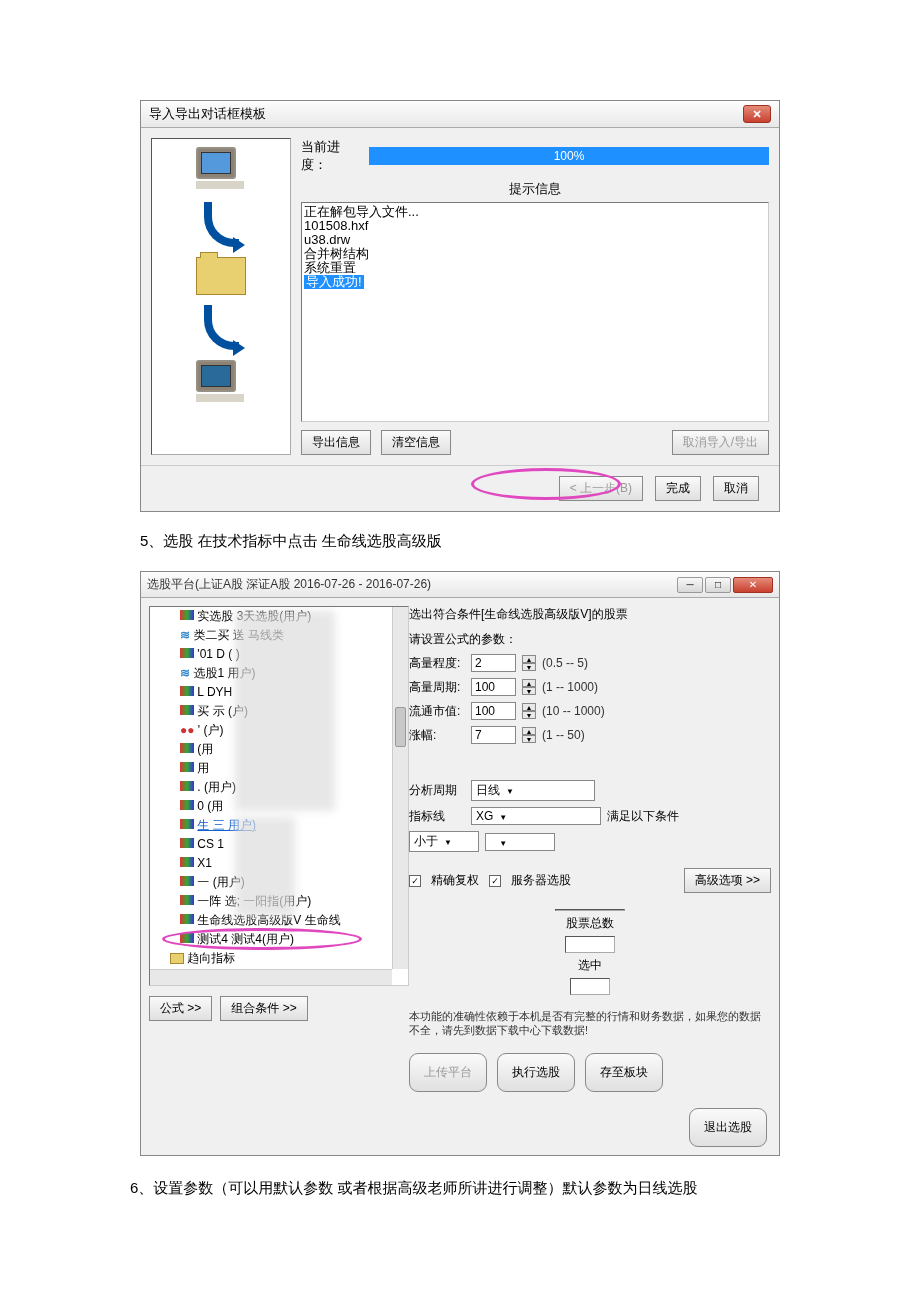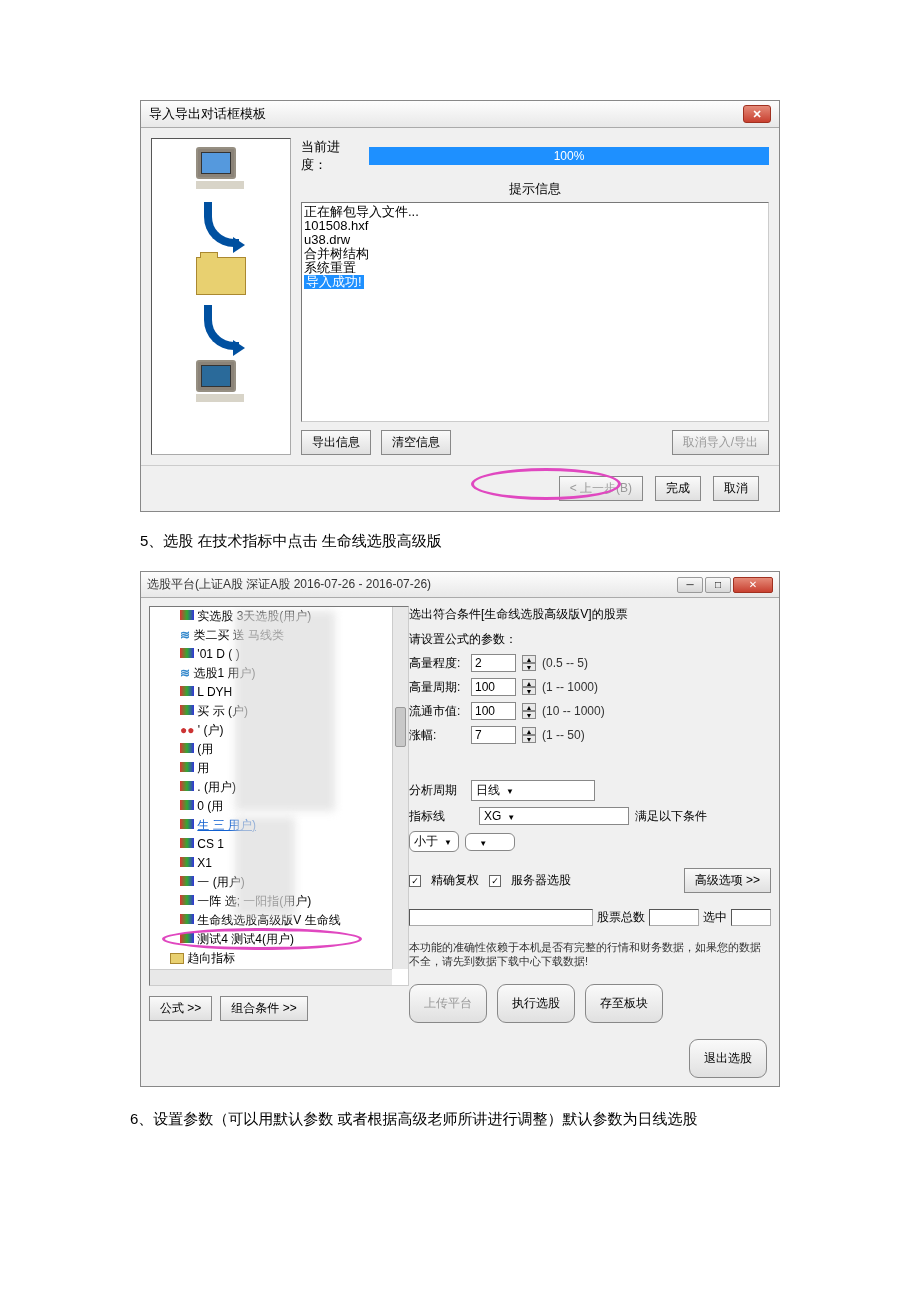--- a/index.html
+++ b/index.html
@@ -68,25 +68,25 @@
     .param-row { display: flex; align-items: center; gap: 6px; margin-bottom: 6px; }
     .param-label { width: 56px; }
     .spinner-input { width: 45px; border: 1px solid #888; padding: 1px 3px; font-size: 12px; background: #fff; }
     .spinner-btns { display: flex; flex-direction: column; }
     .spin-btn { width: 14px; height: 8px; font-size: 7px; line-height: 7px; background: #e8e8e8; border: 1px solid #888; text-align: center; cursor: pointer; }
     .range { color: #333; }
     .gap { height: 30px; }
     .select { background: #fff; border: 1px solid #888; padding: 1px 4px; font-size: 12px; }
     .select::after { content: '▼'; font-size: 8px; margin-left: 6px; }
     .sel-wide { width: 124px; display: inline-block; }
-    .sel-wider { width: 150px; display: inline-block; margin-left: 8px; }
-    .sel-sm { width: 50px; display: inline-block; border-radius: 6px; }
+    .sel-wider { width: 130px; display: inline-block; }
+    .sel-sm { width: 70px; display: inline-block; }
     .checkbox-row { display: flex; align-items: center; gap: 10px; margin: 16px 0; }
     .chk { width: 12px; height: 12px; border: 1px solid #666; background: #fff; display: inline-flex; align-items: center; justify-content: center; font-size: 9px; }
-    .count-row { display: flex; align-items: center; gap: 4px; margin: 14px 0; }
+    .count-row { display: flex; align-items: center; gap: 4px; margin: 14px 0; flex-direction: column; }
     .count-box { border: 1px inset #aaa; width: 70px; height: 17px; background: #fff; }
     .disclaimer { font-size: 11px; line-height: 14px; color: #333; }
     .d2-right-btns { display: flex; gap: 10px; margin-top: 16px; justify-content: flex-start; }
     .btn.lg { padding: 10px 14px; border-radius: 9px; }
     .d2-footer { padding: 8px 12px; display: flex; justify-content: flex-end; }
     
     .step-text2 { margin: 20px 100px 40px 100px; font-size: 15px; line-height: 1.6; text-indent: 2em; }
   </style>
 </head>
 <body>

